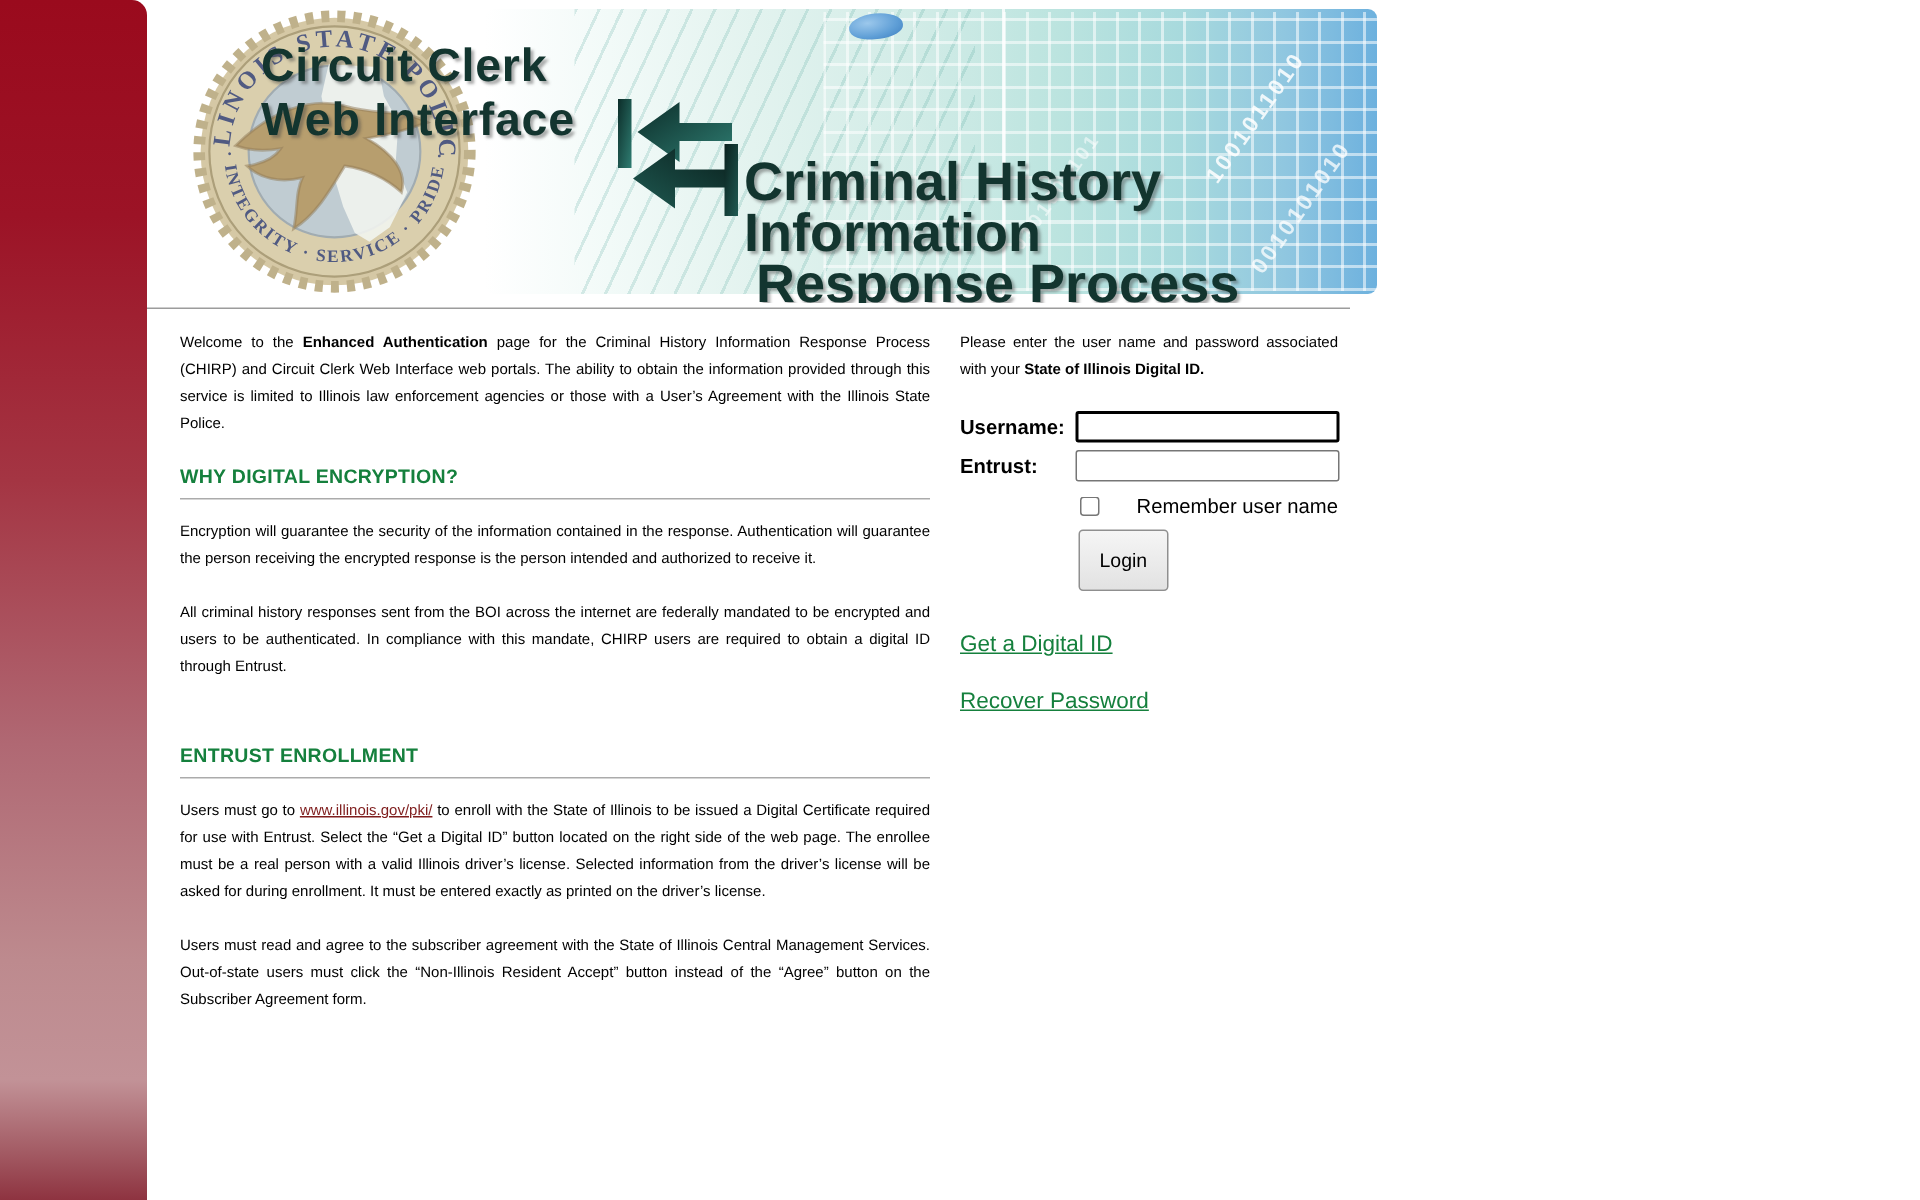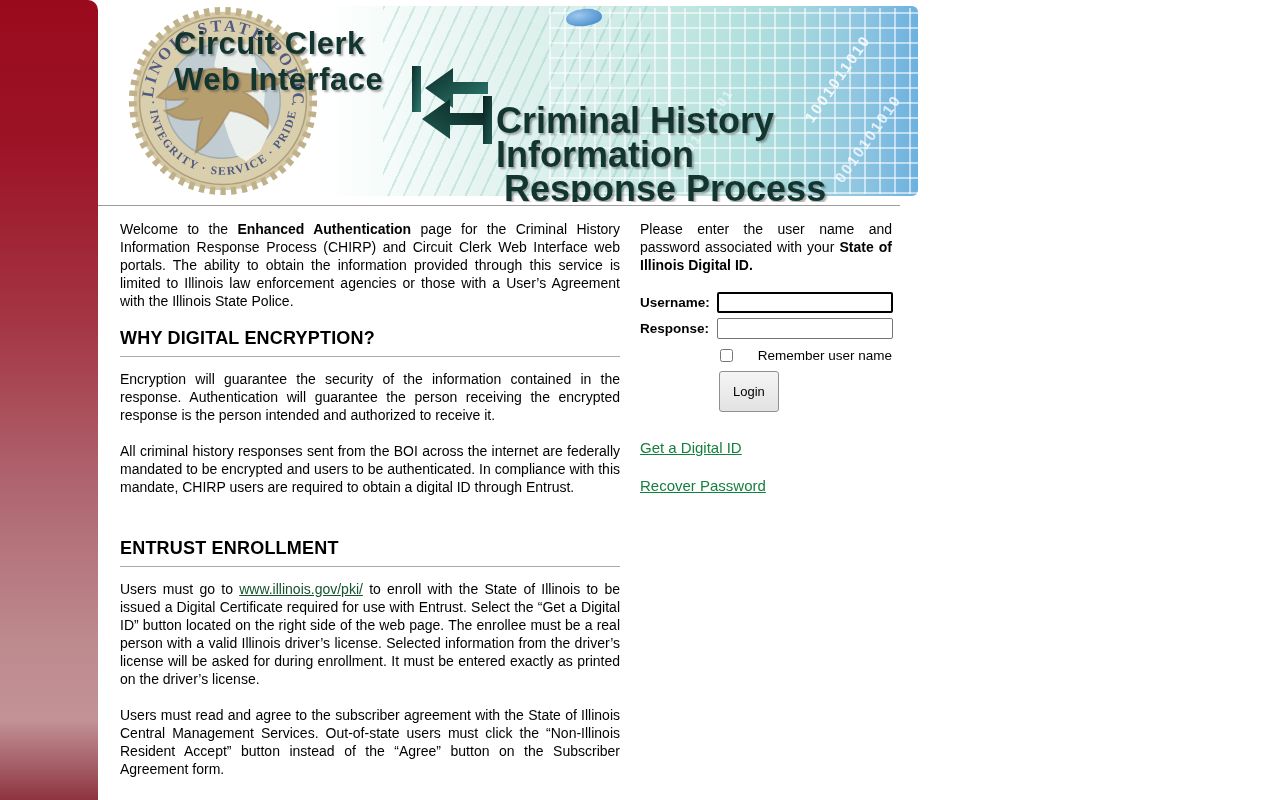--- a/index.html
+++ b/index.html
@@ -51,26 +51,26 @@
   .arrows { position:absolute; left:308px; top:58px; width:90px; height:92px; }
 
   
   .rule { border:none; border-top:1px solid #9c9c9c; margin:3px 20px 0 0; }
 
   
   .columns { display:flex; padding:14px 0 0 22px; }
   .col-left  { width:500px; }
   .col-right { width:252px; margin-left:20px; }
 
-  .col-left p, .col-right p { font-size:14px; line-height:18px; text-align:justify;
+  .col-left p, .col-right p { font-size:10px; line-height:18px; text-align:justify;
     color:#000; margin-bottom:18px; }
-  .col-left h3 { font-size:18px; color:#000000; margin-top:2px; letter-spacing:.2px; }
+  .col-left h3 { font-size:13px; color:#15803d; margin-top:2px; letter-spacing:.2px; }
   .col-left hr { border:none; border-top:1px solid #ababab; margin:7px 0 13px 0; }
   .sec2-head { margin-top:42px !important; }
-  a.textlink { color:#14532d; text-decoration:underline; }
+  a.textlink { color:#7f1d1d; text-decoration:underline; }
 
   
   .form-grid { display:grid; grid-template-columns:77px 176px; row-gap:5px;
     align-items:center; margin-top:2px; }
   .form-grid label { font-size:13.5px; font-weight:bold; }
   .input { width:176px; height:21px; font-size:13px; padding:1px 4px; }
   .input-focus { border:2px solid #000; border-radius:2px; }
   .input-plain { border:1px solid #767676; border-radius:2px; }
   .remember-row { margin:9px 0 0 80px; display:flex; align-items:center; font-size:13.5px;justify-content:space-between; }
   .remember-row input { width:13px; height:13px; margin-right:4px; }
@@ -172,21 +172,21 @@
       <p><span>Users must go to </span><a href="#" class="textlink">www.illinois.gov/pki/</a><span> to enroll with the State of Illinois to be issued a Digital Certificate required for use with Entrust. Select the “Get a Digital ID” button located on the right side of the web page. The enrollee must be a real person with a valid Illinois driver’s license. Selected information from the driver’s license will be asked for during enrollment. It must be entered exactly as printed on the driver’s license.</span></p>
       <p>Users must read and agree to the subscriber agreement with the State of Illinois Central Management Services. Out-of-state users must click the “Non-Illinois Resident Accept” button instead of the “Agree” button on the Subscriber Agreement form.</p>
     </div>
 
     <div class="col-right">
       <p><span>Please enter the user name and password associated with your </span><b>State of Illinois Digital ID.</b></p>
 
       <div class="form-grid">
         <label>Username:</label>
         <input class="input input-focus" type="text" value="" style="">
-        <label>Response:</label>
+        <label>Entrust:</label>
         <input class="input input-plain" type="password" value="" style="">
       </div>
 
       <div class="remember-row">
         <input type="checkbox" style="">
         <span>Remember user name</span>
       </div>
 
       <button class="login-btn">Login</button>
 

